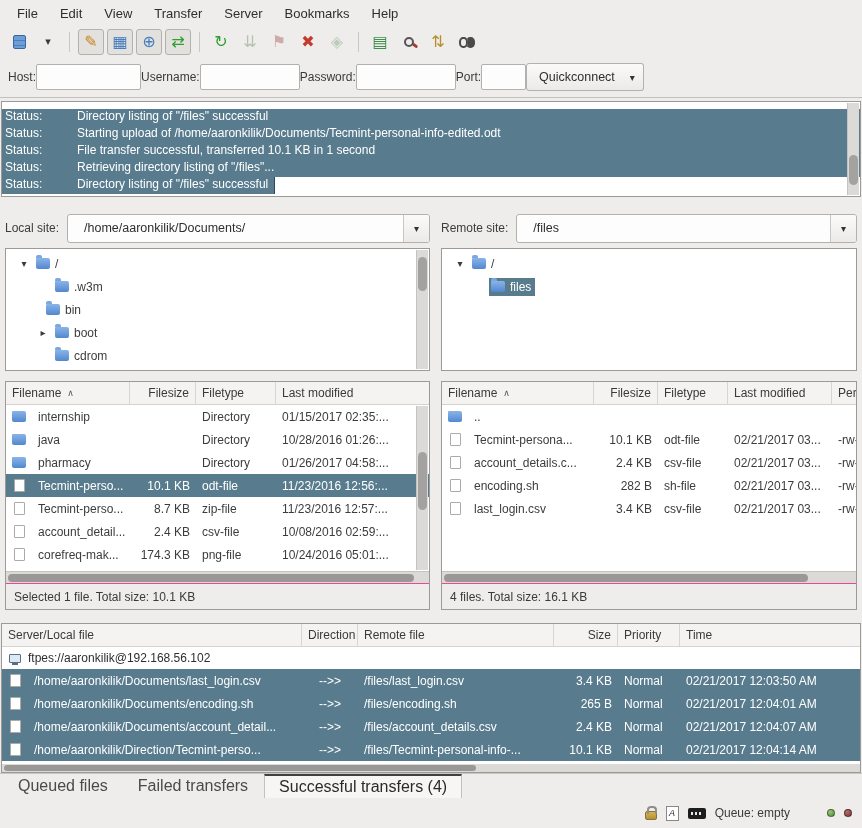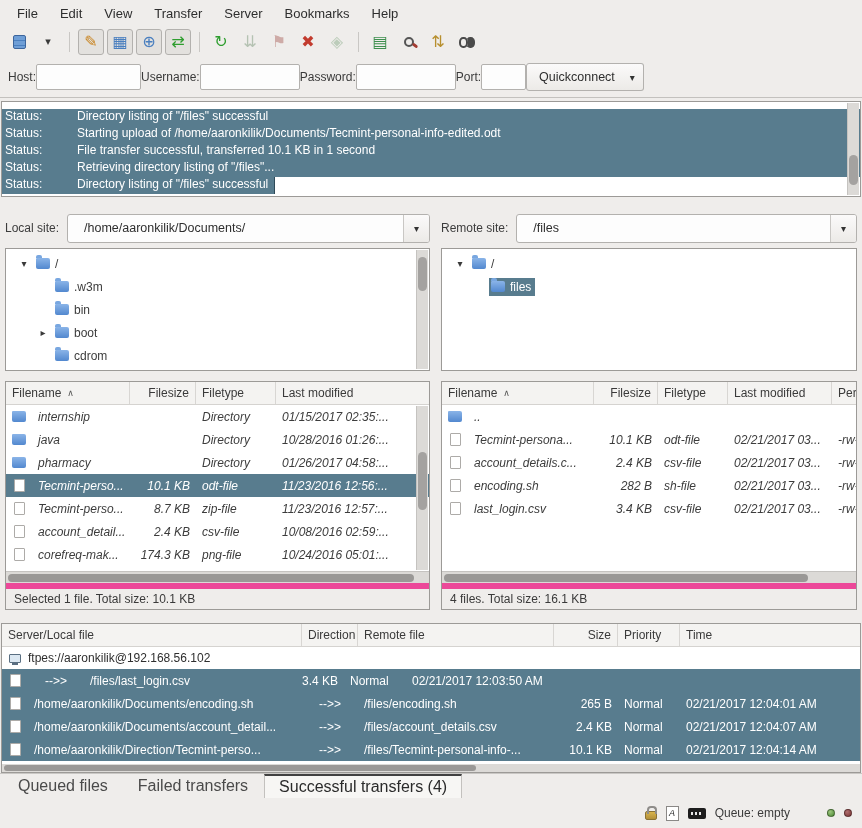--- a/index.html
+++ b/index.html
@@ -77,36 +77,36 @@
                     background:#79a7e0; border-radius:2px 2px 0 0; }
   .icon-file { width:11px; height:13px; flex:none; background:#fff; border:1px solid #adaba8; border-radius:1px; }
 
   .filebox { flex:1; margin-top:10px; background:#fff; border:1px solid #9c9a97; display:flex; flex-direction:column;
              position:relative; overflow:hidden; }
   .fl-header { height:23px; display:flex; background:#f4f3f1; border-bottom:1px solid #d5d3d0; flex:none; }
   .hcell { display:flex; align-items:center; gap:6px; padding:0 6px; border-right:1px solid #d8d6d3;
            color:#3a3a3a; white-space:nowrap; overflow:hidden; }
   .hcell.r { justify-content:flex-end; }
   .sort { font-size:9px; color:#555; }
-  .fl-rows { flex:1; overflow:hidden; position:relative;font-style:italic; }
+  .fl-rows { flex:1; overflow:hidden; position:relative; }
   .f-row { height:23px; display:flex; align-items:center; }
   .f-row.selected { background:#587c8e; color:#fff; }
   .fcell { padding:0 6px; white-space:nowrap; overflow:hidden; display:flex; align-items:center; }
   .fcell.r { justify-content:flex-end; }
   .fcell.ic { width:26px; flex:none; justify-content:center; padding:0; }
   
   .L .c-name{width:98px;flex:none}.L .c-size{width:66px;flex:none}.L .c-type{width:80px;flex:none}.L .c-mod{flex:1;min-width:0}
   .L .h-name{width:124px;flex:none}.L .h-size{width:66px;flex:none}.L .h-type{width:80px;flex:none}.L .h-mod{flex:1;border-right:none}
   
   .R .c-name{width:126px;flex:none}.R .c-size{width:64px;flex:none}.R .c-type{width:70px;flex:none}.R .c-mod{width:104px;flex:none}.R .c-perm{flex:1;min-width:0}
   .R .h-name{width:152px;flex:none}.R .h-size{width:64px;flex:none}.R .h-type{width:70px;flex:none}.R .h-mod{width:104px;flex:none}.R .h-perm{flex:1;border-right:none}
   .htrack { height:12px; flex:none; background:#dcdad7; border-top:1px solid #c5c3c0; position:relative; }
   .hthumb { position:absolute; top:2px; height:8px; background:#9a9896; border-radius:4px; }
   .pane-status { height:26px; flex:none; display:flex; align-items:center; padding:0 8px;
-                 background:#efedeb; border-top:6px solid #ec4899; color:#3a3a3a; }
+                 background:#efedeb; border-top:1px solid #ec4899; color:#3a3a3a; }
 
   
   .queue { margin:13px 1px 0 1px; height:150px; background:#fff; border:1px solid #9c9a97;
            display:flex; flex-direction:column; overflow:hidden; }
   .Q .h-local{width:300px;flex:none}.Q .h-dir{width:56px;flex:none}.Q .h-remote{width:196px;flex:none}
   .Q .h-size{width:64px;flex:none}.Q .h-prio{width:62px;flex:none}.Q .h-time{flex:1;border-right:none}
   .q-server { height:22px; display:flex; align-items:center; gap:7px; padding:0 7px; color:#2e2e2e; }
   .q-rows { flex:1; overflow:hidden; }
   .q-row { height:23px; display:flex; align-items:center; background:#587c8e; color:#fff; }
   .Q .c-local{width:274px;flex:none}.Q .c-dir{width:56px;flex:none;justify-content:center}.Q .c-remote{width:196px;flex:none}
@@ -272,21 +272,21 @@
             <span>/</span>
           </span>
         </div>
         <div class="tree-row" style="padding-left: 27px;">
           <span class="tw"></span>
           <span class="tree-sel">
             <span class="folder"></span>
             <span>.w3m</span>
           </span>
         </div>
-        <div class="tree-row" style="padding-left: 27px;">
+        <div class="tree-row" style="padding-left: 18px;">
           <span class="tw"></span>
           <span class="tree-sel">
             <span class="folder"></span>
             <span>bin</span>
           </span>
         </div>
         <div class="tree-row" style="padding-left: 27px;">
           <span class="tw">▸</span>
           <span class="tree-sel">
             <span class="folder"></span>
@@ -494,20 +494,21 @@
   </div>
   <div class="q-server">
     <span class="shape-host"></span>
     <span>ftpes://aaronkilik@192.168.56.102</span>
   </div>
   <div class="q-rows" id="queueRows">
       <div class="q-row">
         <span class="fcell ic">
           <span class="icon-file"></span>
         </span>
+        <span class="fcell c-local">/home/aaronkilik/Documents/last_login.csv</span>
         <span class="fcell c-dir">--&gt;&gt;</span>
         <span class="fcell c-remote">/files/last_login.csv</span>
         <span class="fcell c-size r">3.4 KB</span>
         <span class="fcell c-prio">Normal</span>
         <span class="fcell c-time">02/21/2017 12:03:50 AM</span>
       </div>
       <div class="q-row">
         <span class="fcell ic">
           <span class="icon-file"></span>
         </span>

